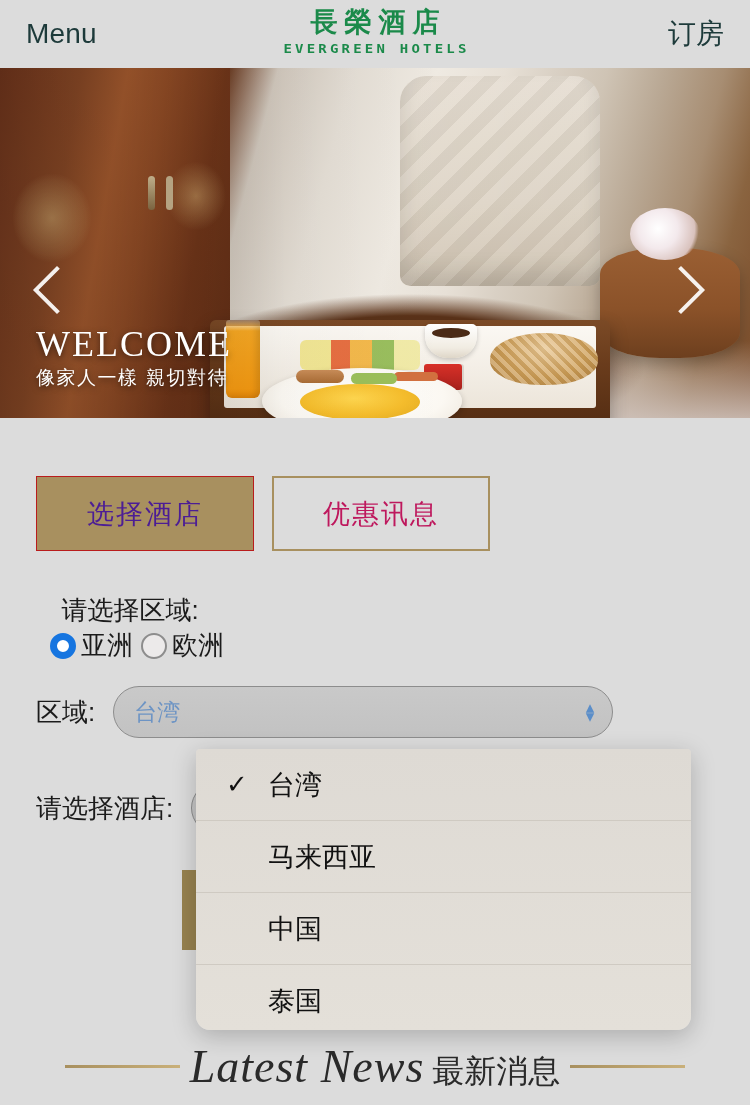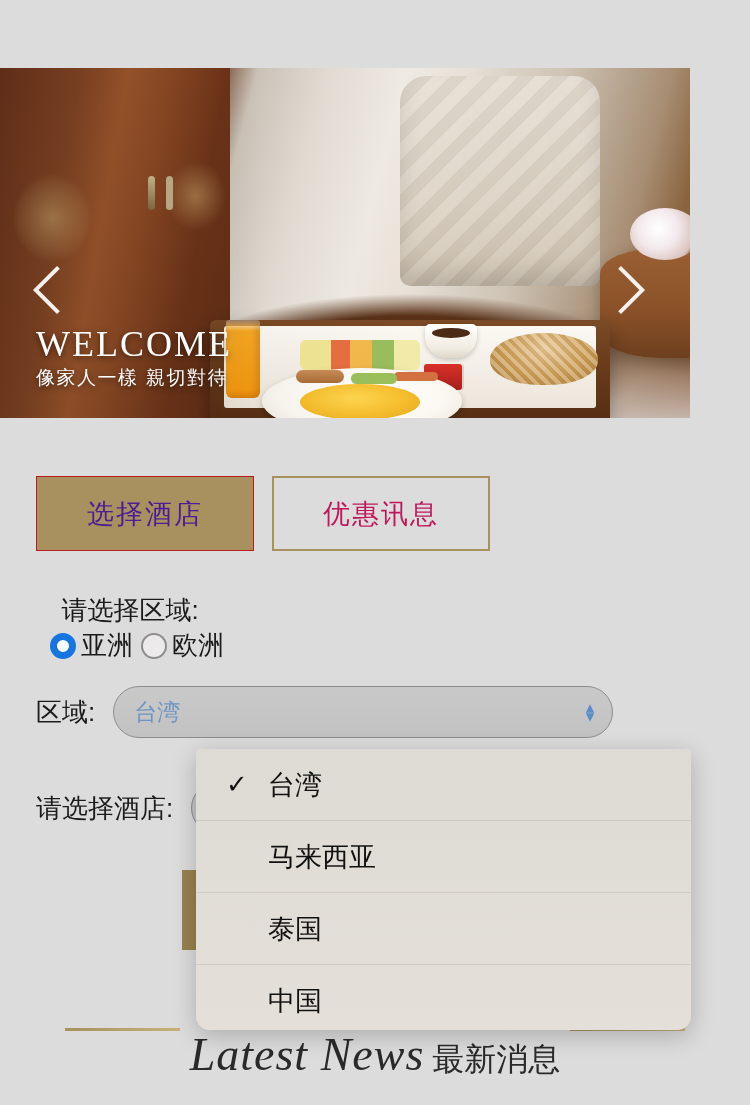--- a/index.html
+++ b/index.html
@@ -67,21 +67,21 @@
   .book-btn {
     font-size: 28px;
     color: #1d3a3a;
     cursor: pointer;
   }
 
   
   .hero {
     position: absolute;
     top: 68px; left: 0;
-    width: 690px;
+    width: 750px;
     height: 350px;
     overflow: hidden;
   }
   .hero-img {
     position: absolute;
     inset: 0;
     background:
       
       linear-gradient(to bottom, rgba(0,0,0,0) 78%, rgba(210,198,192,0.85) 100%),
       
@@ -431,21 +431,21 @@
   }
 
   
   .news {
     position: absolute;
     left: 0;
     top: 1028px;
     width: 750px;
     height: 77px;
     display: flex;
-    align-items: flex-start;
+    align-items: center;
     justify-content: center;
     gap: 0;
   }
   .news-rule {
     height: 3px;
     width: 115px;
     background: linear-gradient(to right, #a8905f, #c9b07a);
   }
   .news-text {
     margin: 0 10px;
@@ -462,20 +462,28 @@
     font-family: "DejaVu Sans", "Liberation Sans", sans-serif;
     font-size: 32px;
     margin-left: 8px;
   }
 </style>
 </head>
 <body>
 
 <div id="page">
 
+  <div class="header">
+    <div class="menu-btn">Menu</div>
+    <div class="logo-wrap">
+      <div class="logo-cn">長榮酒店</div>
+      <div class="logo-en">EVERGREEN HOTELS</div>
+    </div>
+    <div class="book-btn">订房</div>
+  </div>
 
   <div class="hero">
     <div class="hero-img"></div>
     <div class="hero-wardrobe"></div>
     <div class="hero-chair"></div>
     <div class="hero-table"></div>
     <div class="hero-flowers"></div>
     <div class="hero-tray"></div>
     <div class="hero-cloth"></div>
     <div class="hero-fruit"></div>
@@ -552,25 +560,25 @@
     <div class="dd-item">
       <span class="dd-check">✓</span>
       <span>台湾</span>
     </div>
     <div class="dd-item">
       <span class="dd-check"></span>
       <span>马来西亚</span>
     </div>
     <div class="dd-item">
       <span class="dd-check"></span>
-      <span>泰国</span>
+      <span>中国</span>
     </div>
     <div class="dd-item">
       <span class="dd-check"></span>
-      <span>中国</span>
+      <span>泰国</span>
     </div>
   </div>
 
   <div class="news">
     <div class="news-rule"></div>
     <div class="news-text">
       <span class="news-en">Latest News</span><span class="news-cn">最新消息</span>
     </div>
     <div class="news-rule"></div>
   </div>

